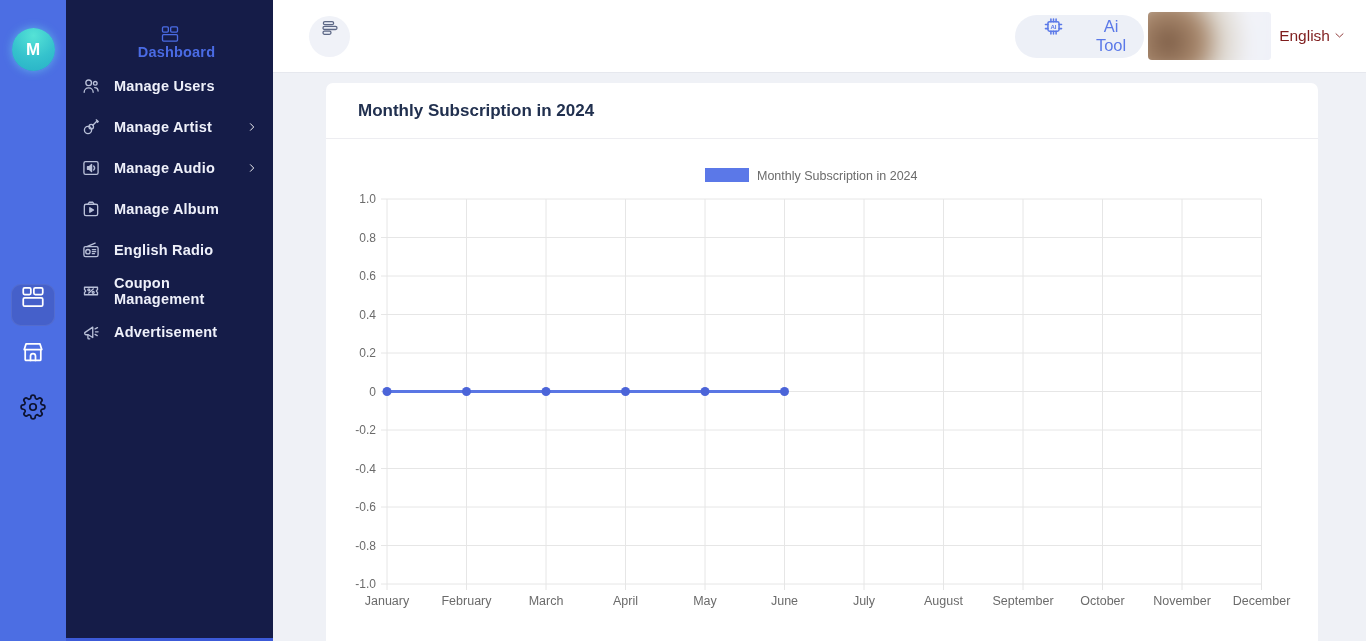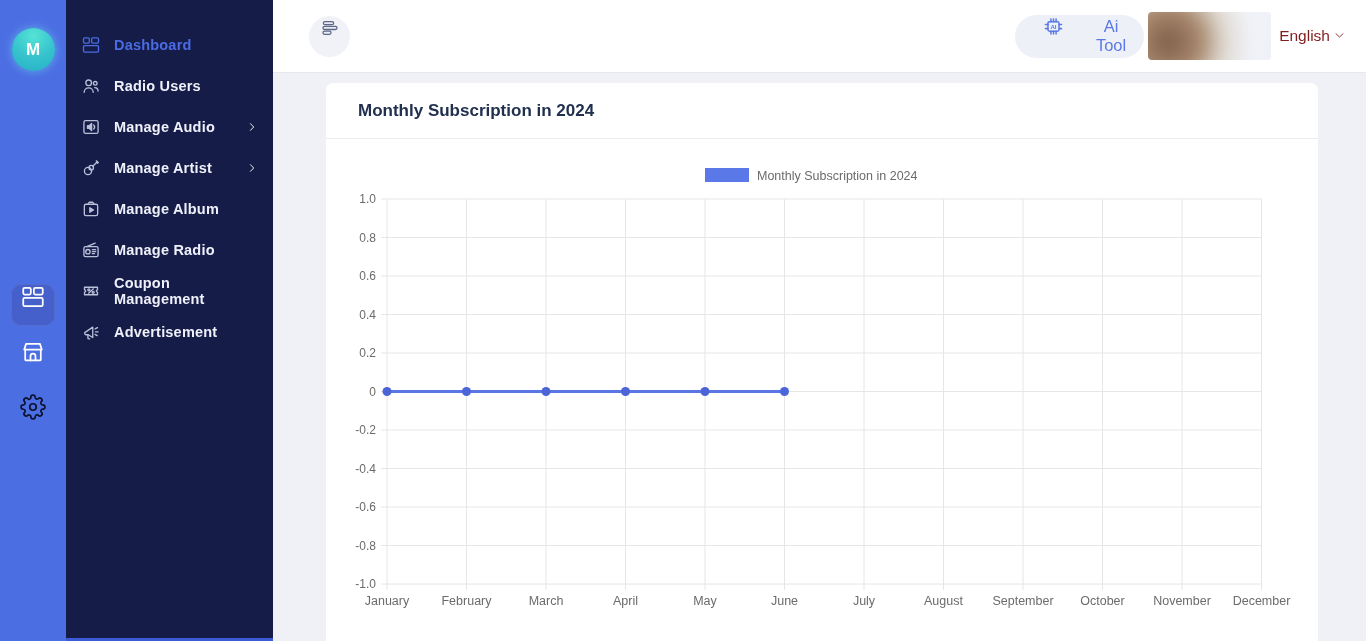--- a/index.html
+++ b/index.html
@@ -25,21 +25,21 @@
   .sidebar::after { content:""; position:absolute; left:0; right:0; bottom:0; height:3px; background:#3c5ad8; }
   .brand { color:#4763ea; font-size:30px; font-weight:bold; letter-spacing:.5px; padding:24px 0 0 16px;
     text-shadow:0 1px 0 rgba(0,0,0,.35); }
   .menu { margin-top:24px; }
   .menu-item { display:flex; align-items:center; height:41px; padding:0 14px 0 15px; cursor:pointer; color:#eef0fa; }
   .menu-item .mi-icon { width:20px; height:20px; color:#b9c0d8; flex-shrink:0; }
   .menu-item .mi-icon svg { width:20px; height:20px; }
   .menu-item .mi-label { margin-left:13px; font-size:14.5px; font-weight:600; letter-spacing:.2px; flex:1; }
   .menu-item .mi-chevron { width:14px; height:14px; color:#fff; }
   .menu-item .mi-chevron svg { width:14px; height:14px; }
-  .menu-item.active, .menu-item.active .mi-icon { color:#4a6be4; }
+  .menu-item.active, .menu-item.active .mi-icon { color:#4a6be4;flex-direction:column; }
 
   
   .main { flex:1; display:flex; flex-direction:column; }
   .topbar { height:73px; background:#fff; border-bottom:1px solid #e6e8ee;
     display:flex; align-items:center; padding:0 20px 0 36px; flex-shrink:0; }
   .toggle { width:41px; height:41px; border-radius:50%; border:none; background:#f0f2f8; cursor:pointer;
     display:flex; align-items:center; justify-content:center; }
   .toggle svg { width:24px; height:24px; }
   .topbar-right { margin-left:auto; display:flex; align-items:center; }
   .ai-tool { height:43px; border:none; border-radius:22px; background:#edf0f7; cursor:pointer;
@@ -118,73 +118,73 @@
         </div>
         <div class="menu-item">
           <span class="mi-icon"><svg viewBox="0 0 24 24" width="100%" height="100%">
               <g fill="none" stroke="currentColor" stroke-width="1.6" stroke-linecap="round" stroke-linejoin="round">
                 <circle cx="9.2" cy="8.2" r="3.4"></circle>
                 <path d="M3.8 19.6c0-3.2 2.4-5.3 5.4-5.3s5.4 2.1 5.4 5.3"></path>
                 <circle cx="17.1" cy="8.8" r="2.2"></circle>
                 <path d="M16.4 13.9c2.5.1 4.1 1.9 4.1 4.2"></path>
               </g>
             </svg></span>
-          <span class="mi-label">Radio Users</span>
-        </div>
-        <div class="menu-item">
-          <span class="mi-icon"><svg viewBox="0 0 24 24" width="100%" height="100%">
-              <g fill="none" stroke="currentColor" stroke-width="1.6" stroke-linecap="round" stroke-linejoin="round">
-                <rect x="3.5" y="4.3" width="17" height="15.4" rx="2"></rect>
-                <path d="M7.8 10.5v3h2l2.9 2.8V7.7l-2.9 2.8h-2z" fill="currentColor"></path>
-                <path d="M15.2 9.6a3.4 3.4 0 010 4.8"></path>
-              </g>
-            </svg></span>
-          <span class="mi-label">Manage Audio</span>
-          <span class="mi-chevron"><svg viewBox="0 0 24 24" width="100%" height="100%">
-              <g fill="none" stroke="currentColor" stroke-width="1.6" stroke-linecap="round" stroke-linejoin="round">
-                <path d="M9.3 6.3l5.6 5.7-5.6 5.7"></path>
-              </g>
-            </svg></span>
+          <span class="mi-label">Manage Users</span>
         </div>
         <div class="menu-item">
           <span class="mi-icon"><svg viewBox="0 0 24 24" width="100%" height="100%">
               <g fill="none" stroke="currentColor" stroke-width="1.6" stroke-linecap="round" stroke-linejoin="round">
                 <circle cx="8.4" cy="15.6" r="4.3"></circle>
                 <circle cx="12.3" cy="11.6" r="2.7"></circle>
                 <path d="M14.2 9.8l5.3-5.3"></path>
                 <path d="M18.4 3.4l2.2 2.2M19.6 6.4l1.1-1.1"></path>
               </g>
             </svg></span>
           <span class="mi-label">Manage Artist</span>
           <span class="mi-chevron"><svg viewBox="0 0 24 24" width="100%" height="100%">
               <g fill="none" stroke="currentColor" stroke-width="1.6" stroke-linecap="round" stroke-linejoin="round">
                 <path d="M9.3 6.3l5.6 5.7-5.6 5.7"></path>
               </g>
             </svg></span>
         </div>
         <div class="menu-item">
           <span class="mi-icon"><svg viewBox="0 0 24 24" width="100%" height="100%">
               <g fill="none" stroke="currentColor" stroke-width="1.6" stroke-linecap="round" stroke-linejoin="round">
+                <rect x="3.5" y="4.3" width="17" height="15.4" rx="2"></rect>
+                <path d="M7.8 10.5v3h2l2.9 2.8V7.7l-2.9 2.8h-2z" fill="currentColor"></path>
+                <path d="M15.2 9.6a3.4 3.4 0 010 4.8"></path>
+              </g>
+            </svg></span>
+          <span class="mi-label">Manage Audio</span>
+          <span class="mi-chevron"><svg viewBox="0 0 24 24" width="100%" height="100%">
+              <g fill="none" stroke="currentColor" stroke-width="1.6" stroke-linecap="round" stroke-linejoin="round">
+                <path d="M9.3 6.3l5.6 5.7-5.6 5.7"></path>
+              </g>
+            </svg></span>
+        </div>
+        <div class="menu-item">
+          <span class="mi-icon"><svg viewBox="0 0 24 24" width="100%" height="100%">
+              <g fill="none" stroke="currentColor" stroke-width="1.6" stroke-linecap="round" stroke-linejoin="round">
                 <rect x="4" y="6.3" width="16" height="13.7" rx="2"></rect>
                 <path d="M8.3 6.3l1.5-2.4h4.4l1.5 2.4"></path>
                 <path d="M10.6 10.5l4.4 2.7-4.4 2.7z" fill="currentColor"></path>
               </g>
             </svg></span>
           <span class="mi-label">Manage Album</span>
         </div>
         <div class="menu-item">
           <span class="mi-icon"><svg viewBox="0 0 24 24" width="100%" height="100%">
               <g fill="none" stroke="currentColor" stroke-width="1.6" stroke-linecap="round" stroke-linejoin="round">
                 <rect x="3.5" y="8" width="17" height="12" rx="2"></rect>
                 <path d="M7 8l10-4.3"></path>
                 <circle cx="8.3" cy="14" r="2.6"></circle>
                 <path d="M13.6 11.6h4M13.6 14h4M13.6 16.4h2.6"></path>
               </g>
             </svg></span>
-          <span class="mi-label">Manage Radio</span>
+          <span class="mi-label">English Radio</span>
         </div>
         <div class="menu-item">
           <span class="mi-icon"><svg viewBox="0 0 24 24" width="100%" height="100%">
               <g fill="none" stroke="currentColor" stroke-width="1.6" stroke-linecap="round" stroke-linejoin="round">
                 <path d="M4.2 7.5h15.6v3.1a1.4 1.4 0 000 2.8v3.1H4.2v-3.1a1.4 1.4 0 000-2.8z"></path>
                 <circle cx="9.4" cy="10.6" r="1.2"></circle>
                 <circle cx="14.6" cy="13.6" r="1.2"></circle>
                 <path d="M9.1 14.6l5.8-5.2"></path>
               </g>
             </svg></span>

